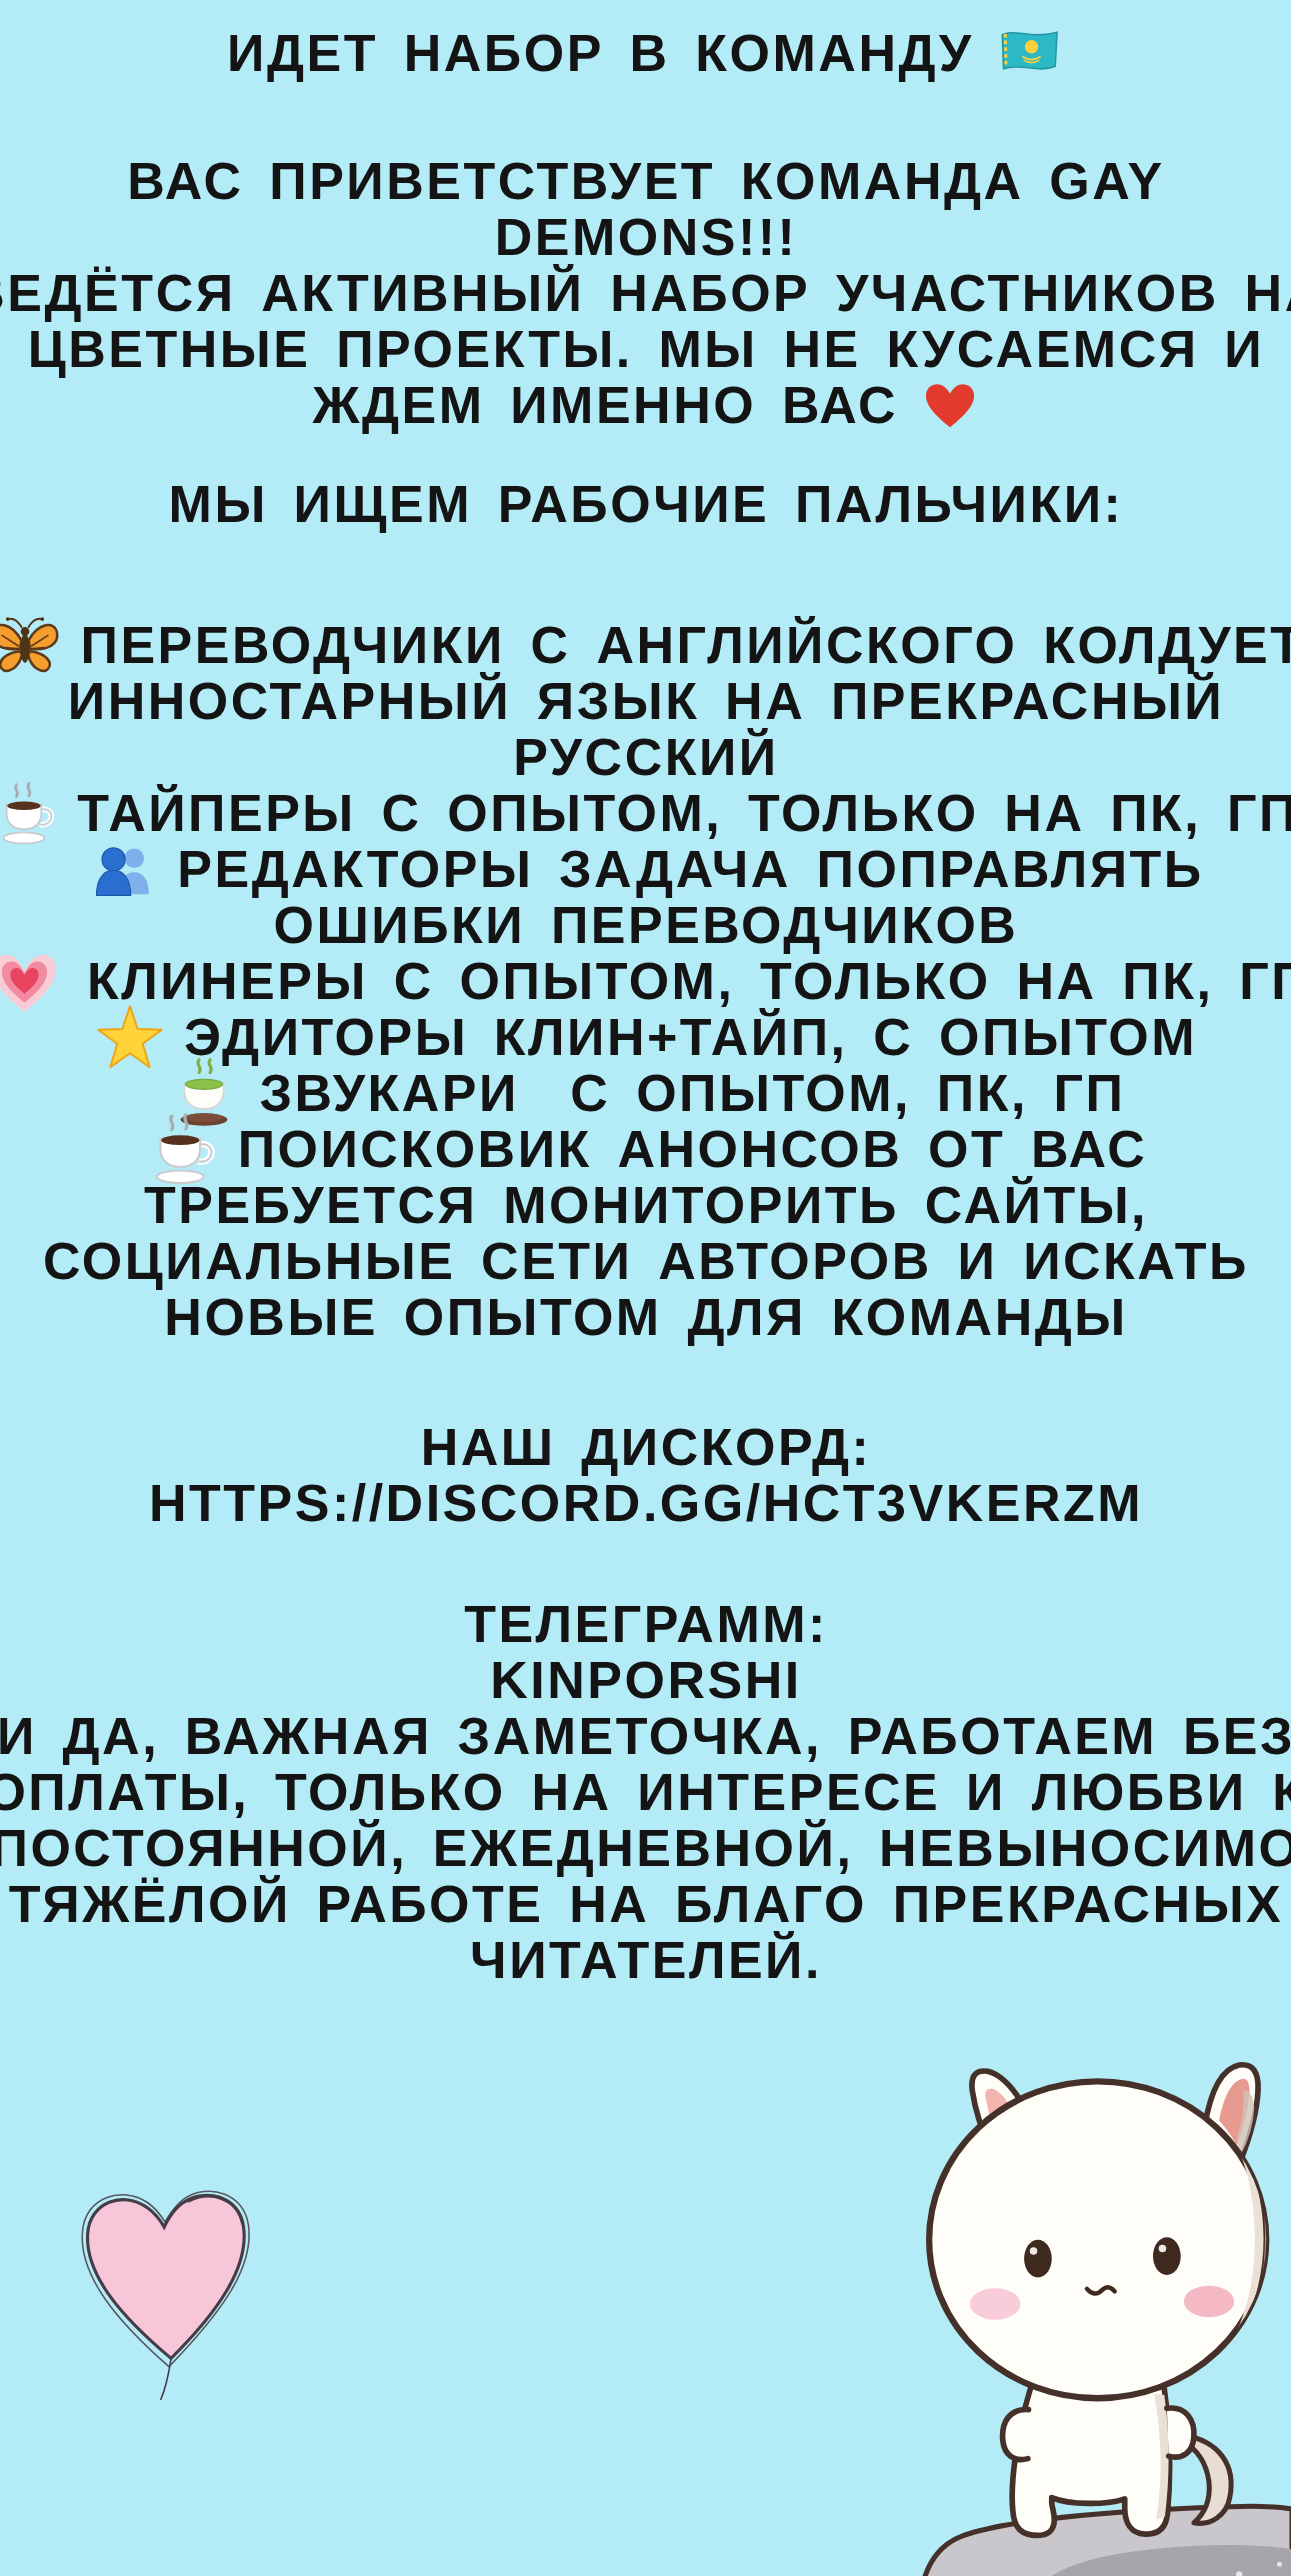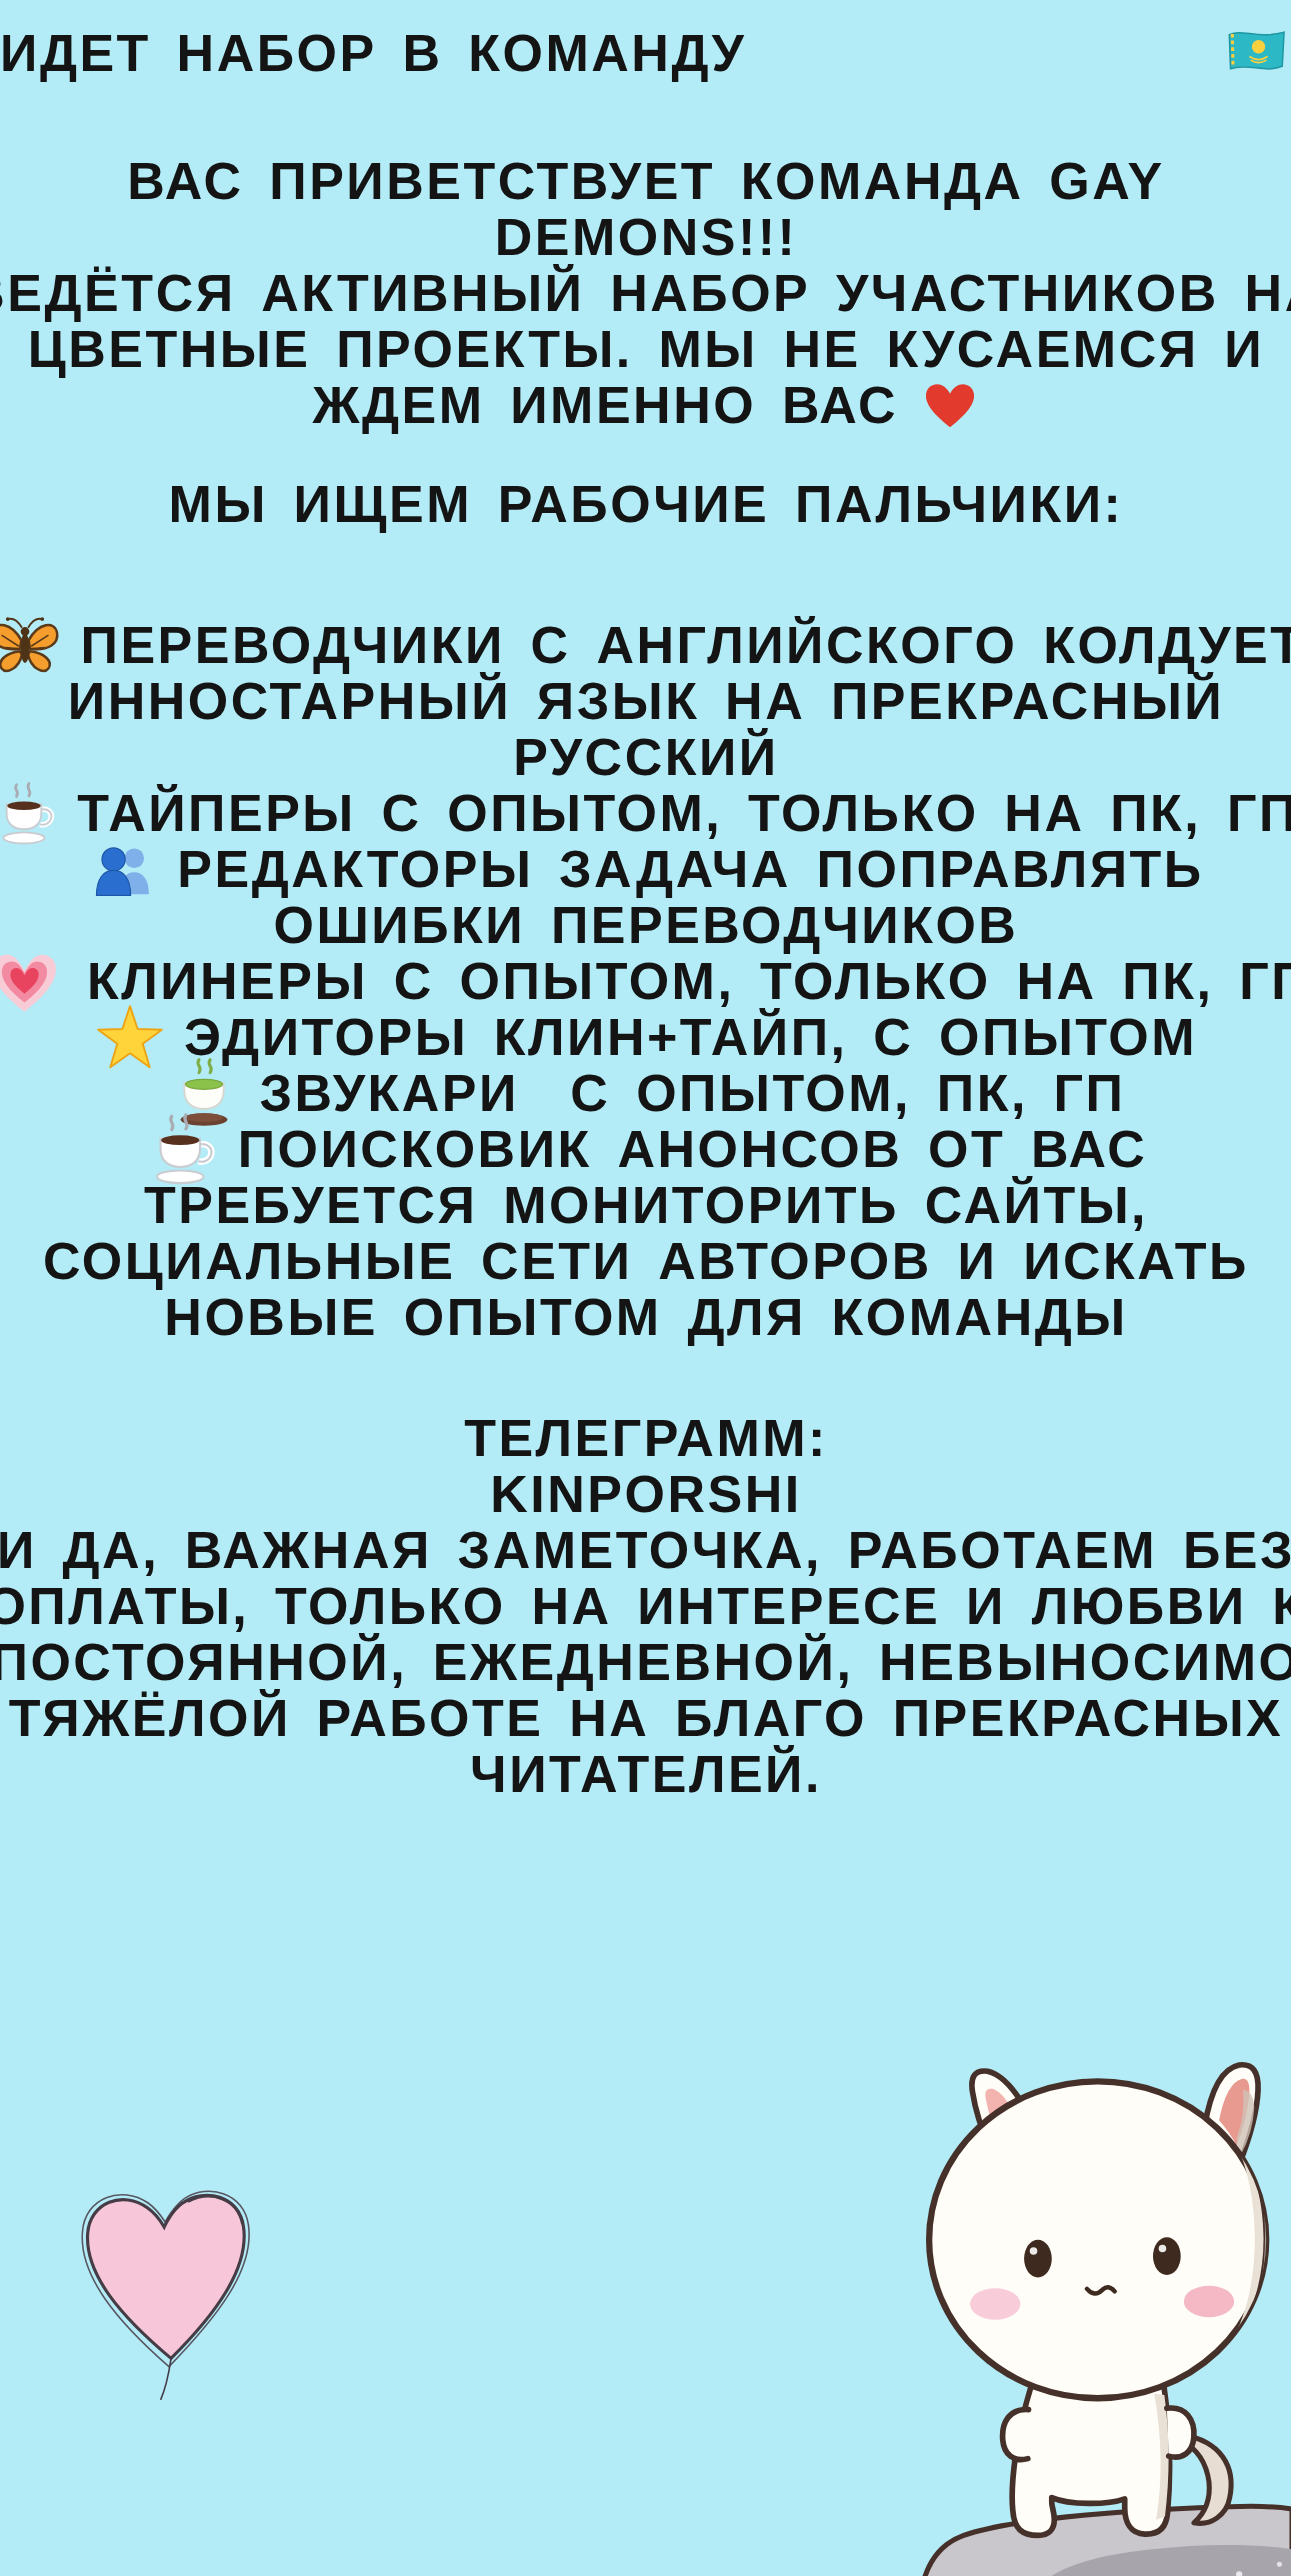--- a/index.html
+++ b/index.html
@@ -21,21 +21,21 @@
     font-weight:700;
     font-size:52px;
     letter-spacing:2.5px;
     word-spacing:8.8px;
   }
   .line .txt{display:inline-block;}
   .icon{display:inline-flex;flex:0 0 auto;align-items:center;justify-content:center;}
   .icon svg{display:block;}
   .icon.lead{margin-right:19px;}
   .icon.trail{margin-left:21.4px;}
-  .title-line{margin-top:25px;justify-content:space-between;}
+  .title-line{margin-top:25px;}
   .block-intro{margin-top:72px;}
   .seeking-line{margin-top:43px;}
   .block-roles{margin-top:85px;}
   .block-discord{margin-top:74px;}
   .block-telegram{margin-top:65px;}
   .block-note{}
   .art{position:absolute;left:0;top:0;width:1292px;height:2576px;pointer-events:none;}
   .sketch-heart{position:absolute;left:60px;top:2110px;width:217px;height:277px;}
   .peach-cat{position:absolute;left:887px;top:2007px;width:405px;height:569px;}
 </style>
@@ -197,20 +197,28 @@
         <span class="txt">ТРЕБУЕТСЯ МОНИТОРИТЬ САЙТЫ,</span>
       </div>
     <div class="line">
         <span class="txt">СОЦИАЛЬНЫЕ СЕТИ АВТОРОВ И ИСКАТЬ</span>
       </div>
     <div class="line">
         <span class="txt">НОВЫЕ ОПЫТОМ ДЛЯ КОМАНДЫ</span>
       </div>
   </div>
 
+  <div class="block-discord">
+    <div class="line">
+        <span class="txt">НАШ ДИСКОРД:</span>
+      </div>
+    <div class="line">
+        <span class="txt">HTTPS://DISCORD.GG/HCT3VKERZM</span>
+      </div>
+  </div>
 
   <div class="block-telegram">
     <div class="line">
         <span class="txt">ТЕЛЕГРАММ:</span>
       </div>
     <div class="line">
         <span class="txt">KINPORSHI</span>
       </div>
   </div>
 

